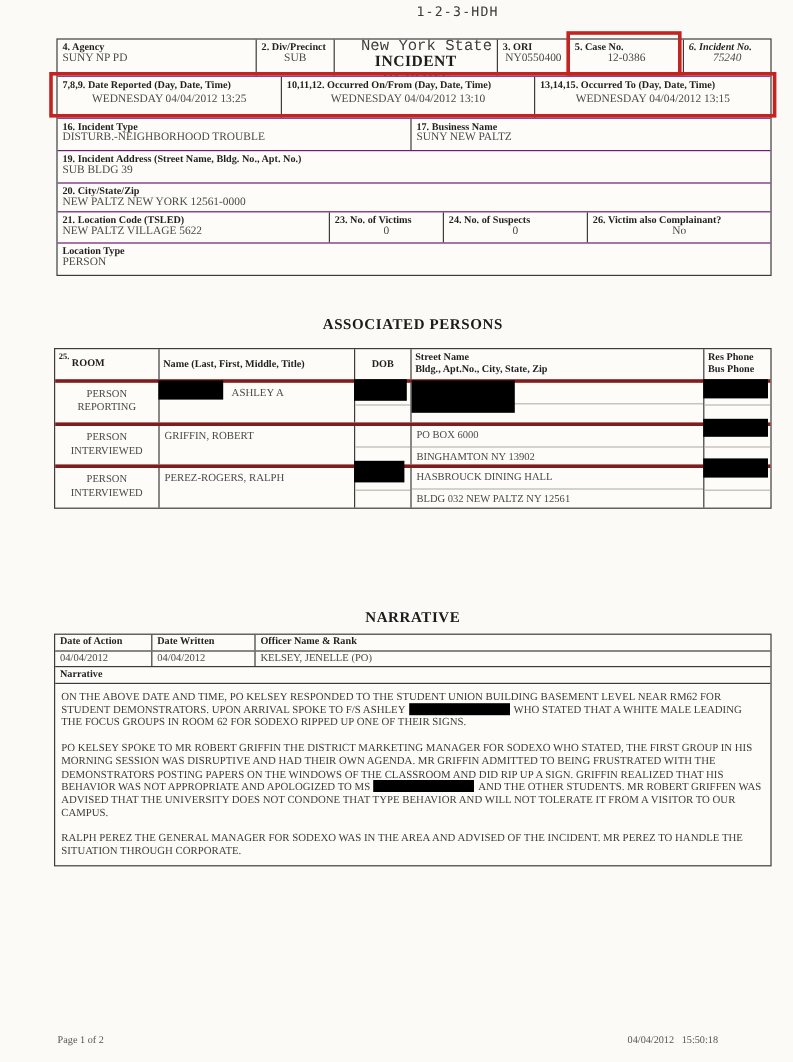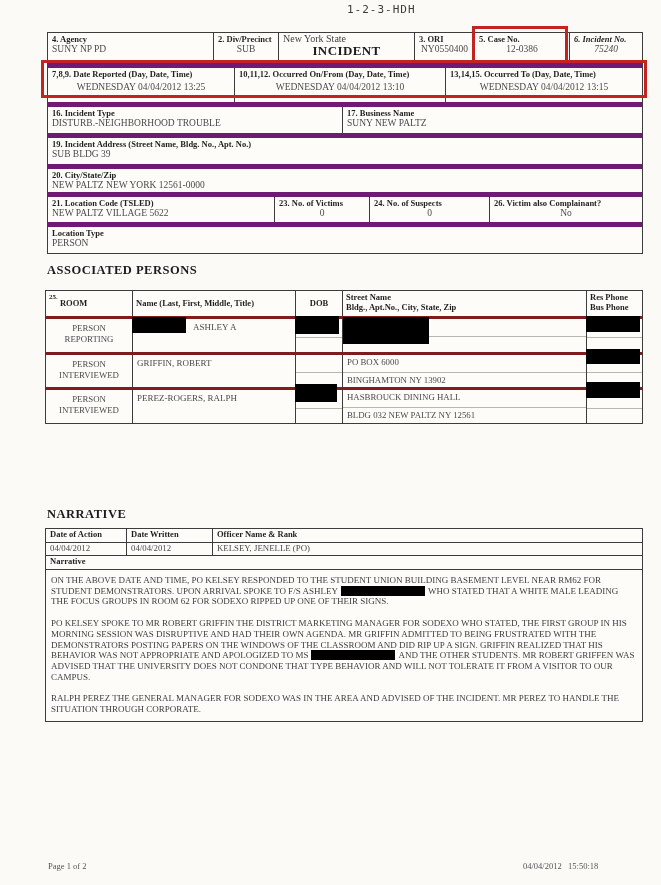--- a/index.html
+++ b/index.html
@@ -20,37 +20,37 @@
   .val{font-size:9.5px;color:#4a4a4a;line-height:11px;}
   .center{text-align:center;}
   
   .doc-code{
     left:347px;top:3px;width:200px;text-align:left;
     font-family:"DejaVu Sans Mono", monospace;
     font-size:11px;color:#3a3a3a;letter-spacing:1px;
   }
   
   .form1{left:47px;top:32px;width:594px;border:1.5px solid #3c3c3c;background:#fdfcf9;}
-  .frow{display:flex;border-top:5px solid #701a75;}
+  .frow{display:flex;border-top:1px solid #701a75;}
   .frow:first-child{border-top:none;}
   .fcell{box-sizing:border-box;border-left:1px solid #3c3c3c;padding:1px 4px 0 4px;overflow:hidden;}
   .fcell:first-child{border-left:none;}
   .rowA{height:30px;}
   .rowB{height:34px;}
   .rowC{height:26px;}
   .rowD{height:26px;}
   .rowE{height:23px;}
   .rowF{height:25px;}
   .rowG{height:26px;}
-  .report-title-l1{font-size:10px;color:#3f3f3f;text-align:left;line-height:10px;}
+  .report-title-l1{font-size:13px;color:#3f3f3f;text-align:right;line-height:10px;font-family:Liberation Mono, monospace;}
   .report-title-l2{font-size:13px;font-weight:bold;color:#1c1c1c;text-align:center;line-height:14px;letter-spacing:.4px;}
   .vcenter{text-align:center;}
   
   .section-title{
-    left:47px;width:594px;
+    left:47px;width:594px;text-align:center;
     font-weight:bold;font-size:12.5px;color:#1b1b1b;letter-spacing:.5px;
   }
   
   .persons{left:45px;top:290px;width:596px;border:1.5px solid #3c3c3c;background:#fdfcf9;}
   .prow{display:flex;border-top:3px solid #7f1d1d;}
   .prow:first-child{border-top:none;}
   .pcell{box-sizing:border-box;border-left:1px solid #3c3c3c;overflow:hidden;}
   .pcell:first-child{border-left:none;}
   .c-type{width:86px;}
   .c-name{width:163px;}

